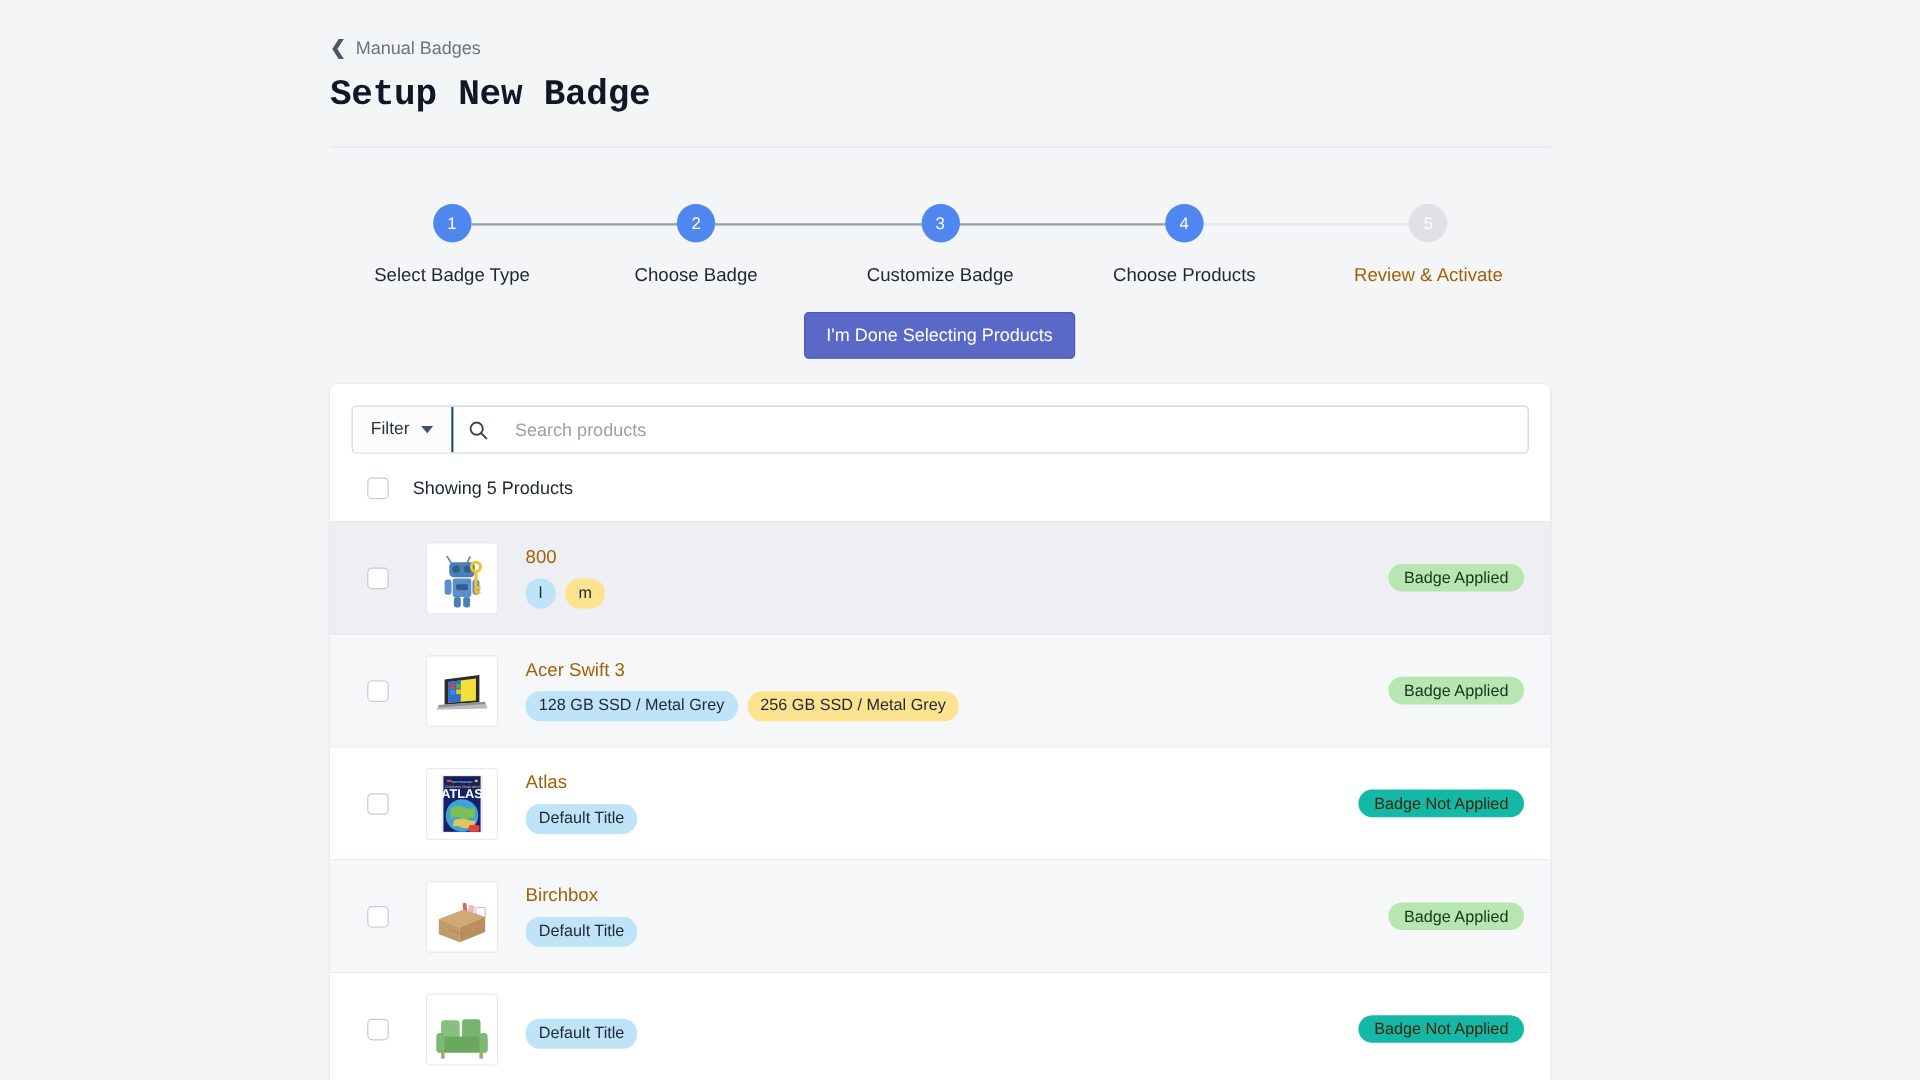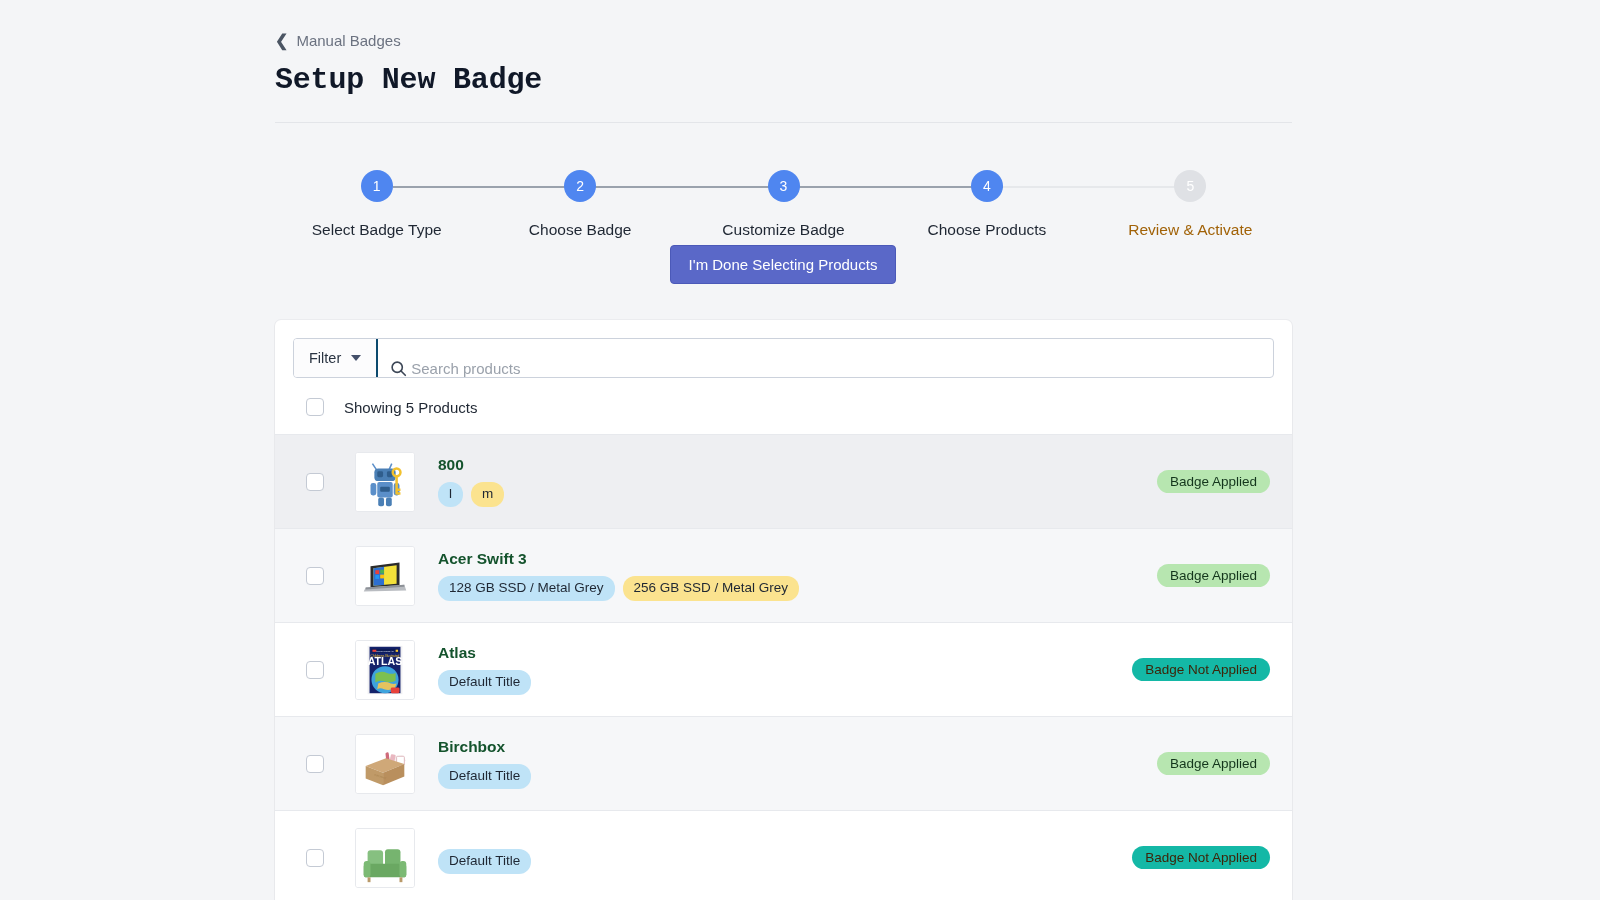--- a/index.html
+++ b/index.html
@@ -47,21 +47,21 @@
   .step-bar {
     position: absolute; top: 16px; height: 2px; z-index: 1;
     left: 50%; width: 100%; margin-left: 16px;
   }
   .step-bar.done { background: #9aa2ad; }
   .step-bar.todo { background: #e6e8eb; }
   .step:last-child .step-bar { display: none; }
 
   
   .done-btn {
-    position: absolute; left: 670px; top: 245px;
+    position: absolute; left: 670px; top: 260px;
     width: 226px; height: 39px;
     background: #5a68c8; border: 1px solid #4b59b8; border-radius: 4px;
     color: #fff; font-size: 15px; font-family: inherit;
     display: flex; align-items: center; justify-content: center;
     cursor: pointer;
   }
 
   
   .card {
     position: absolute; left: 275px; top: 320px; width: 1017px; height: 600px;
@@ -77,21 +77,21 @@
   .filter-btn {
     display: flex; align-items: center; gap: 10px;
     padding: 0 15px; border-right: 2px solid #0c4a6e;
     background: #fcfcfd; font-size: 14.5px; color: #2a3442; cursor: pointer;
     border-radius: 3px 0 0 3px;
   }
   .caret {
     width: 0; height: 0; border-left: 5px solid transparent;
     border-right: 5px solid transparent; border-top: 6px solid #44506a;
   }
-  .search-field { display: flex; align-items: flex-end; flex: 1; padding: 0 12px; gap: 4px; }
+  .search-field { display: flex; align-items: center; flex: 1; padding: 0 12px; gap: 22px; }
   .search-field svg { flex: none; }
   .search-input {
     border: none; outline: none; flex: 1; font-size: 15px;
     color: #1f2733; font-family: inherit; background: transparent;
   }
   .search-input::placeholder { color: #9aa1ab; }
 
   .showing-row { display: flex; align-items: center; gap: 20px; padding: 20px 0 18px 31px; }
   .cb {
     width: 18px; height: 18px; border: 1px solid #c4cad4; border-radius: 4px;
@@ -107,21 +107,21 @@
     position: relative;
   }
   .prow .cb { margin-right: 31px; }
   .thumb {
     width: 60px; height: 60px; flex: none; margin-right: 23px;
     background: #fff; border: 1px solid #e7e9ed; border-radius: 3px;
     overflow: hidden; display: flex; align-items: center; justify-content: center;
   }
   .thumb svg { display: block; }
   .pinfo { flex: 1; min-width: 0; }
-  .pname { font-size: 15.5px; font-weight: 700; color: #14532d; }
+  .pname { font-size: 15.5px; font-weight: 400; color: #a16207; }
   .variants { display: flex; gap: 8px; margin-top: 8px; flex-wrap: wrap; }
   .chip {
     font-size: 13.5px; color: #1f2733; border-radius: 12px;
     padding: 3px 11px; white-space: nowrap; line-height: 1.35;
   }
   .chip.blue { background: #bfe3f7; }
   .chip.yellow { background: #fbe38f; }
   .status {
     flex: none; font-size: 13.5px; border-radius: 13px; padding: 4px 13px;
     white-space: nowrap;

